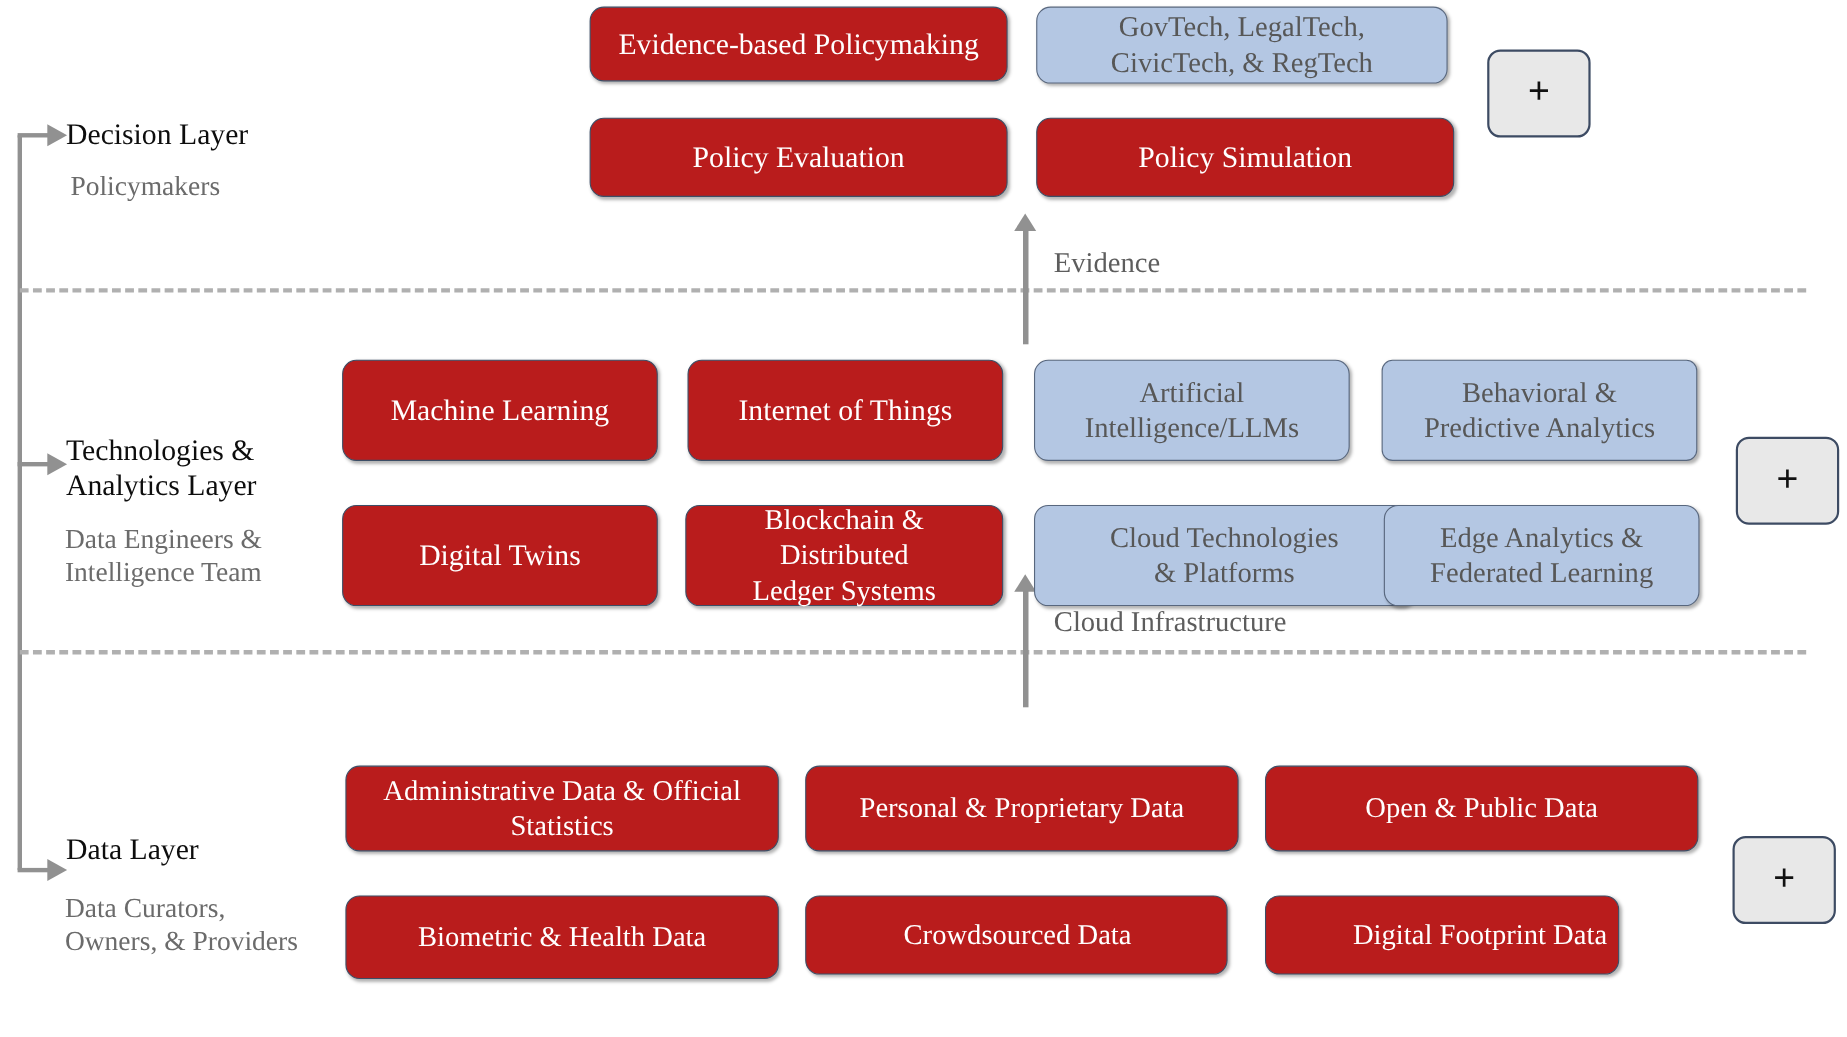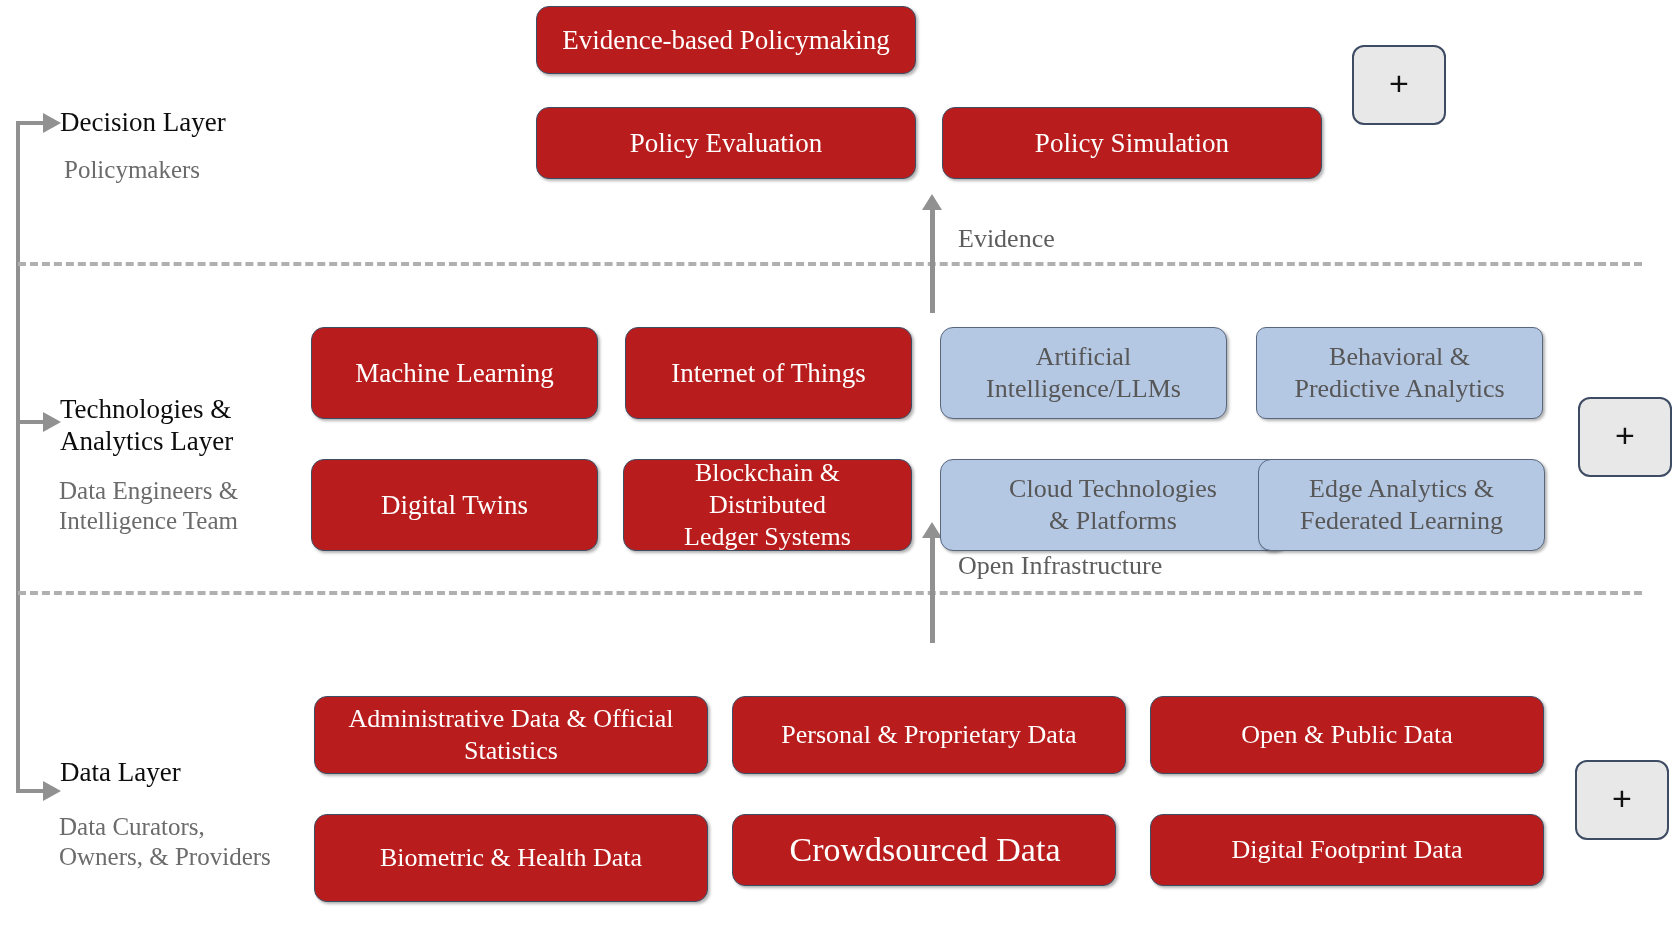--- a/index.html
+++ b/index.html
@@ -151,26 +151,30 @@
   <div class="layer-sub" style="left:59px; top:812px;">Data Curators,
 Owners, &amp; Providers</div>
 
   <div class="divider" style="left:18px; top:262px; width:1624px;"></div>
   <div class="divider" style="left:18px; top:591px; width:1624px;"></div>
 
   <div class="flow-arrow" style="left:930px; top:207px; height:106px;"></div>
   <div class="flow-label" style="left:958px; top:224px;">Evidence</div>
 
   <div class="flow-arrow" style="left:930px; top:535px; height:108px;"></div>
-  <div class="flow-label" style="left:958px; top:551px;">Open Infrastructure</div>
+  <div class="flow-label" style="left:958px; top:551px;">Cloud Infrastructure</div>
 
   <div class="node primary" style="left:536px; top:6px; width:380px; height:68px; font-size:27px;">
     <span class="node-label">Evidence-based Policymaking</span>
   </div>
 
+  <div class="node secondary" style="left:942px; top:6px; width:374px; height:70px; font-size:26px; white-space:pre-line;">
+    <span class="node-label">GovTech, LegalTech,
+CivicTech, &amp; RegTech</span>
+  </div>
 
   <div class="node primary" style="left:536px; top:107px; width:380px; height:72px; font-size:27px;">
     <span class="node-label">Policy Evaluation</span>
   </div>
 
   <div class="node primary" style="left:942px; top:107px; width:380px; height:72px; font-size:27px;text-align:right;">
     <span class="node-label">Policy Simulation</span>
   </div>
 
   <div class="plus-btn" style="left:1352px; top:45px; width:94px; height:80px;">
@@ -224,29 +228,29 @@
   </div>
 
   <div class="node primary" style="left:732px; top:696px; width:394px; height:78px; font-size:26px;">
     <span class="node-label">Personal &amp; Proprietary Data</span>
   </div>
 
   <div class="node primary" style="left:1150px; top:696px; width:394px; height:78px; font-size:26px;">
     <span class="node-label">Open &amp; Public Data</span>
   </div>
 
-  <div class="node primary" style="left:314px; top:814px; width:394px; height:88px; font-size:26px;">
+  <div class="node primary" style="left:314px; top:814px; width:394px; height:76px; font-size:26px;">
     <span class="node-label">Biometric &amp; Health Data</span>
   </div>
 
-  <div class="node primary" style="left:732px; top:814px; width:384px; height:72px; font-size:34px;padding-left:12px;">
+  <div class="node primary" style="left:732px; top:814px; width:384px; height:72px; font-size:26px;padding-left:12px;">
     <span class="node-label">Crowdsourced Data</span>
   </div>
 
-  <div class="node primary" style="left:1150px; top:814px; width:394px; height:72px; font-size:26px;">
+  <div class="node primary" style="left:1150px; top:814px; width:322px; height:72px; font-size:26px;justify-content:flex-end;">
     <span class="node-label">Digital Footprint Data</span>
   </div>
 
   <div class="plus-btn" style="left:1575px; top:760px; width:94px; height:80px;">
     <span>+</span>
   </div>
 
 </div>
 
 </body></html>

